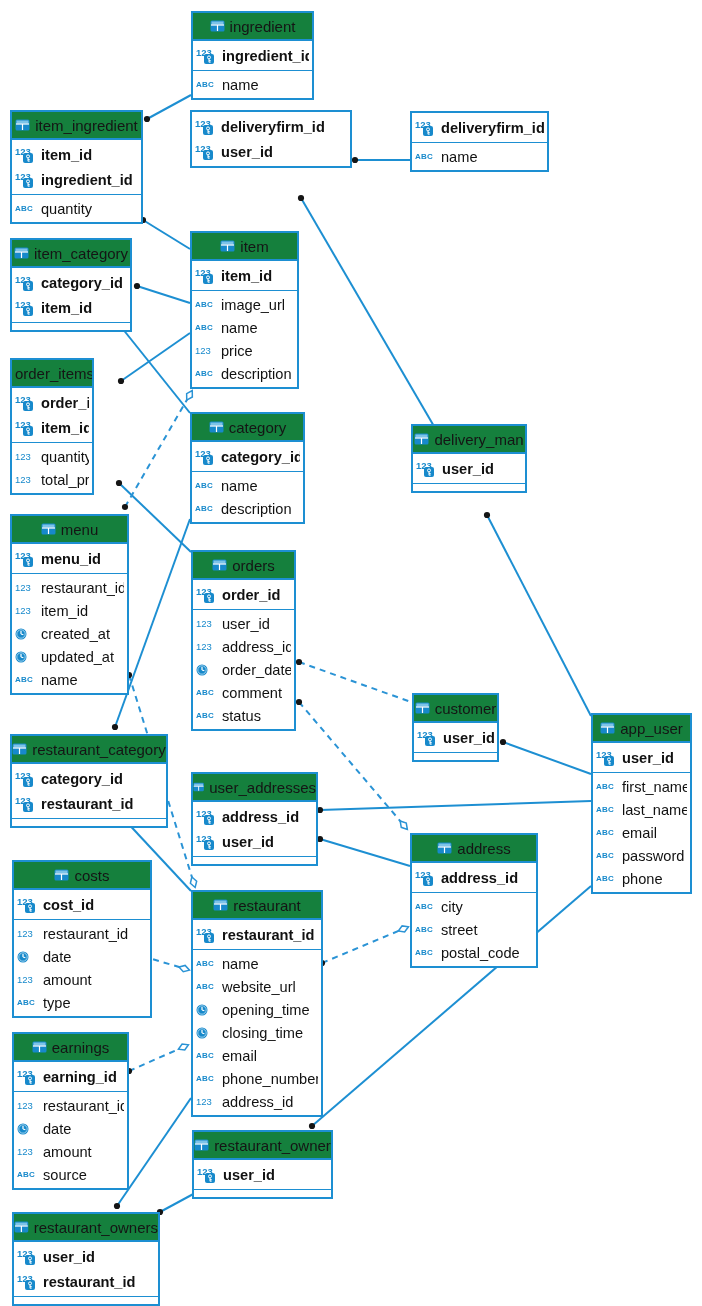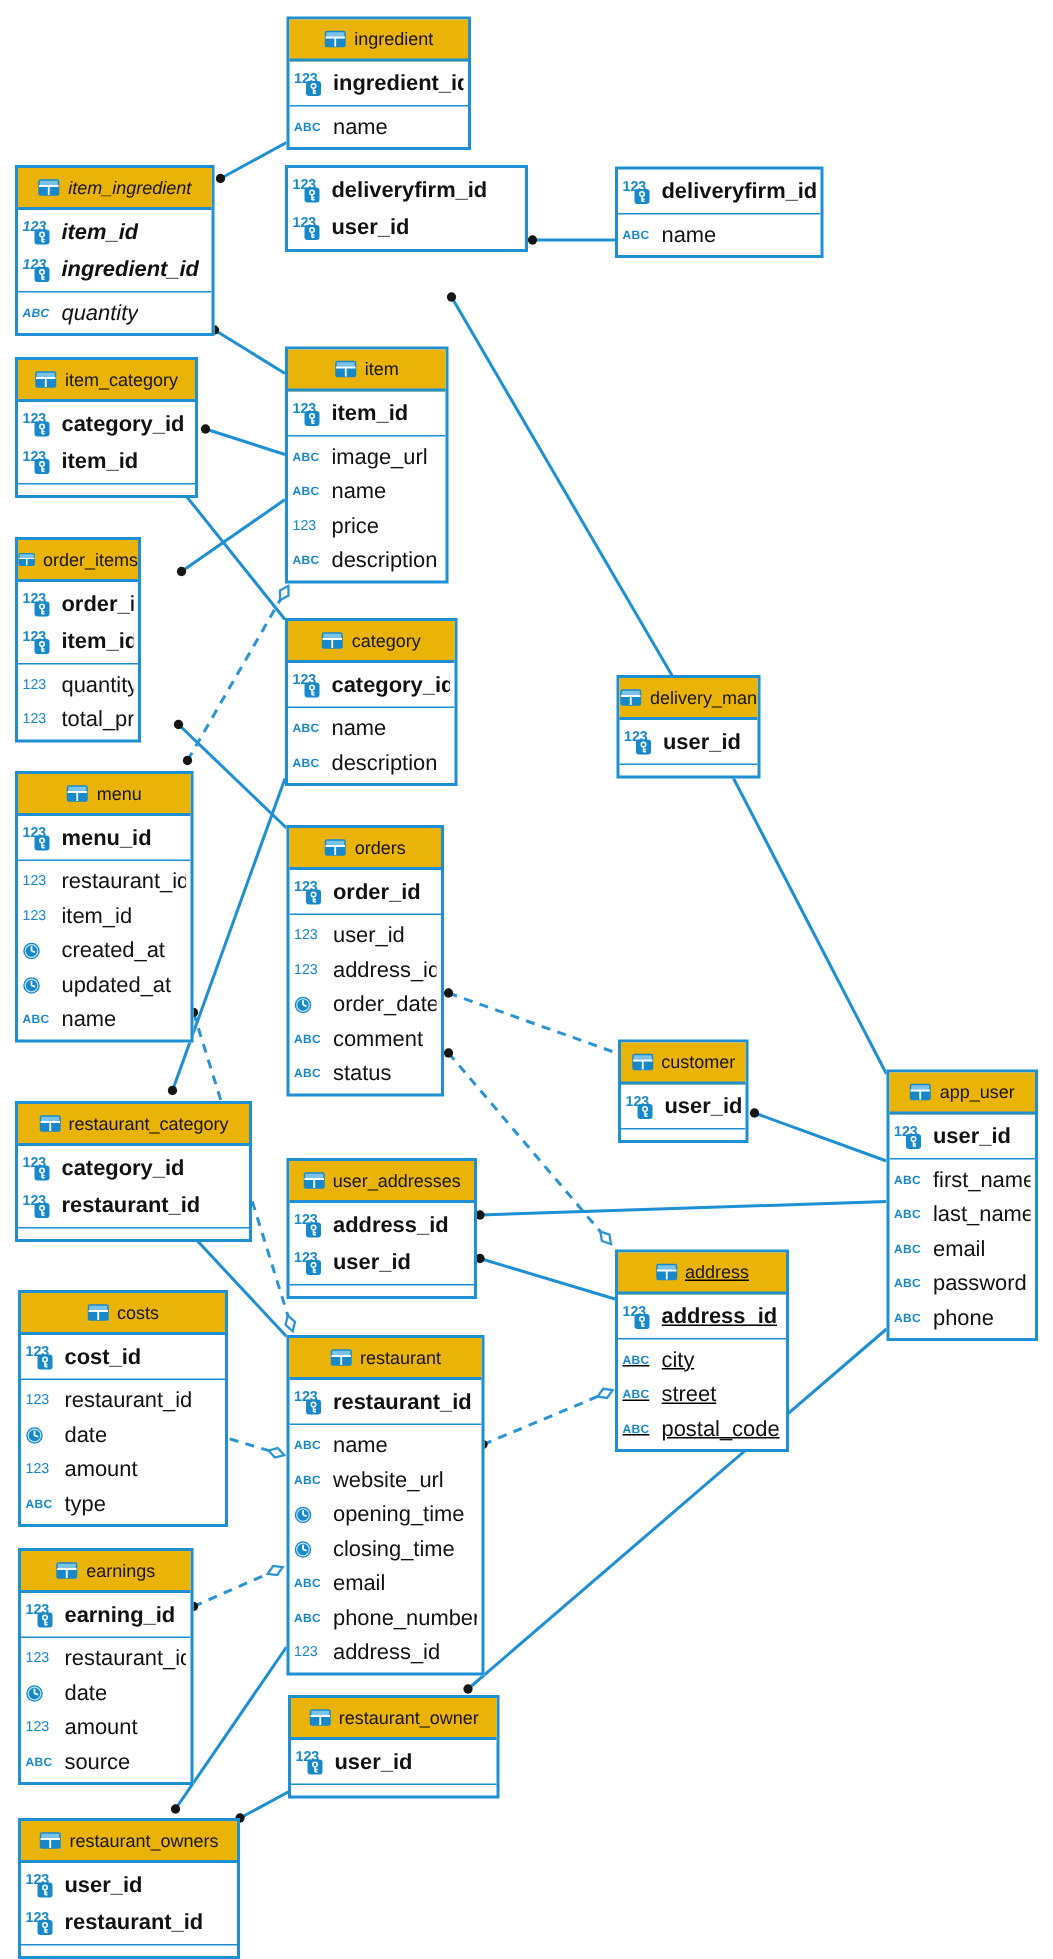--- a/index.html
+++ b/index.html
@@ -2,23 +2,23 @@
 <html><head>
 <meta charset="utf-8">
 <style>
   html,body{margin:0;padding:0;background:#ffffff;}
   body{width:702px;height:1306px;position:relative;overflow:hidden;
        font-family:"Liberation Sans",sans-serif;}
   #diagram{position:absolute;inset:0;width:702px;height:1306px;}
   #wires{position:absolute;left:0;top:0;z-index:0;}
   .table{position:absolute;background:#ffffff;border:2px solid #1d8fd2;
          box-sizing:border-box;z-index:1;}
-  .thead{background:#eab308;border-bottom:2px solid #1d8fd2;display:flex;
+  .thead{background:#15803d;border-bottom:2px solid #1d8fd2;display:flex;
          align-items:center;justify-content:center;gap:5px;height:26px;
-         font-size:12px;color:#151515;white-space:nowrap;overflow:hidden;}
+         font-size:15px;color:#151515;white-space:nowrap;overflow:hidden;}
   .sect{padding:2px 0;}
   .pksec{border-bottom:1px solid #1d8fd2;}
   .pksec.nosep{border-bottom:none;}
   .row{display:flex;align-items:center;gap:4px;padding:2px 3px;height:19px;
        font-size:14.6px;color:#111;white-space:nowrap;overflow:hidden;}
   .pksec .row{font-weight:bold;height:21px;}
   .emptysec{height:7px;}
   .ticon{width:22px;min-width:22px;display:inline-flex;align-items:center;
          justify-content:flex-start;position:relative;height:16px;}
   .ti-num{font-size:9.5px;color:#1789cb;line-height:10px;letter-spacing:0;}
@@ -94,21 +94,21 @@
       </div>
       <div class="sect">
         <div class="row">
           <span class="ticon">
             <span class="ti-str">ABC</span>
           </span>
           <span class="cname">name</span>
         </div>
       </div>
     </div>
-    <div class="table" style="left: 10px; top: 110px; width: 133px; font-style: italic;">
+    <div class="table" style="left: 10px; top: 110px; width: 133px;">
       <div class="thead">
         <svg width="15" height="12" viewBox="0 0 15 12">
           <rect x="0.5" y="0.5" width="14" height="11" rx="1.5" fill="#1789cb"></rect>
           <rect x="1.5" y="1.5" width="12" height="3" fill="#7cc3e8"></rect>
           <line x1="1" y1="5" x2="14" y2="5" stroke="#fff" stroke-width="1.2"></line>
           <line x1="7.5" y1="5" x2="7.5" y2="11" stroke="#fff" stroke-width="1.2"></line>
         </svg>
         <span>item_ingredient</span>
       </div>
       <div class="sect pksec">
@@ -496,21 +496,21 @@
           <span class="cname">comment</span>
         </div>
         <div class="row">
           <span class="ticon">
             <span class="ti-str">ABC</span>
           </span>
           <span class="cname">status</span>
         </div>
       </div>
     </div>
-    <div class="table" style="left: 411px; top: 450px; width: 96px; text-align: center;">
+    <div class="table" style="left: 411px; top: 424px; width: 116px; text-align: center;">
       <div class="thead">
         <svg width="15" height="12" viewBox="0 0 15 12">
           <rect x="0.5" y="0.5" width="14" height="11" rx="1.5" fill="#1789cb"></rect>
           <rect x="1.5" y="1.5" width="12" height="3" fill="#7cc3e8"></rect>
           <line x1="1" y1="5" x2="14" y2="5" stroke="#fff" stroke-width="1.2"></line>
           <line x1="7.5" y1="5" x2="7.5" y2="11" stroke="#fff" stroke-width="1.2"></line>
         </svg>
         <span>delivery_man</span>
       </div>
       <div class="sect pksec">
@@ -681,21 +681,21 @@
                 <circle cx="4" cy="2.4" r="1.5" fill="none" stroke="#fff" stroke-width="1"></circle>
                 <path d="M4 3.9 L4 7.3 M4 5.6 L5.7 5.6 M4 7.1 L5.7 7.1" stroke="#fff" stroke-width="1" fill="none"></path>
               </svg>
             </span>
           </span>
           <span class="cname">user_id</span>
         </div>
       </div>
       <div class="emptysec"></div>
     </div>
-    <div class="table" style="left: 410px; top: 833px; width: 116px; text-decoration: underline;">
+    <div class="table" style="left: 410px; top: 833px; width: 128px;">
       <div class="thead">
         <svg width="15" height="12" viewBox="0 0 15 12">
           <rect x="0.5" y="0.5" width="14" height="11" rx="1.5" fill="#1789cb"></rect>
           <rect x="1.5" y="1.5" width="12" height="3" fill="#7cc3e8"></rect>
           <line x1="1" y1="5" x2="14" y2="5" stroke="#fff" stroke-width="1.2"></line>
           <line x1="7.5" y1="5" x2="7.5" y2="11" stroke="#fff" stroke-width="1.2"></line>
         </svg>
         <span>address</span>
       </div>
       <div class="sect pksec">

